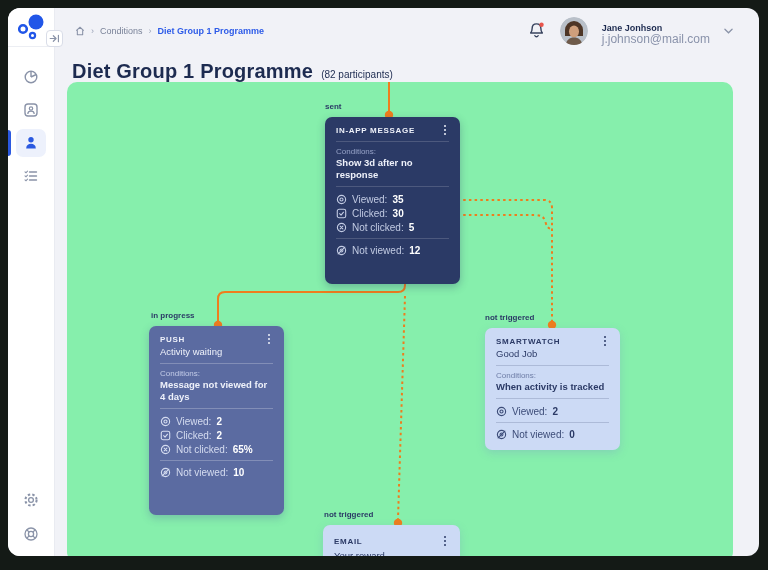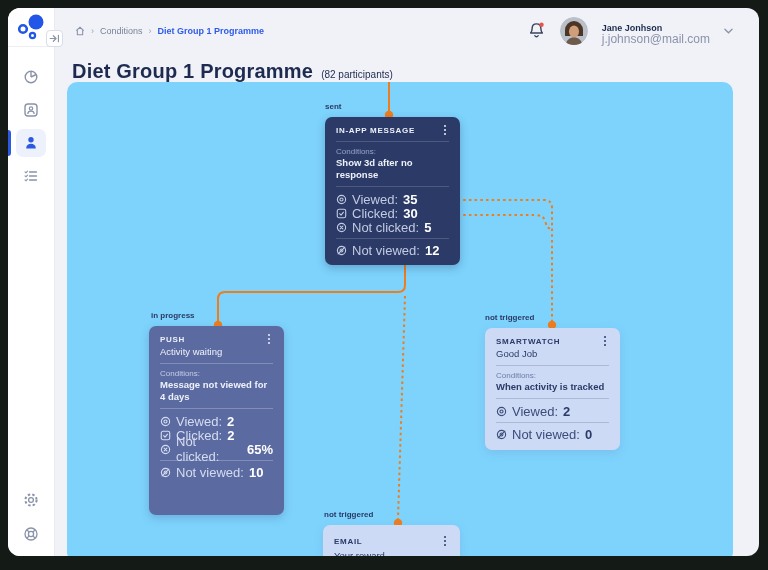--- a/index.html
+++ b/index.html
@@ -39,21 +39,21 @@
   .user-name { font-size:9px; font-weight:bold; color:#1d2b50;margin-top:8px; }
   .user-email { font-size:12px; color:#8a93ab; }
   .chev { color:#8a93a8; cursor:pointer; display:flex; }
 
   .title-row { padding-left:17px; margin-top:6px; display:flex; align-items:baseline; gap:8px; }
   .page-title { font-size:20px; font-weight:bold; color:#1d2b50; letter-spacing:.2px; }
   .page-sub { font-size:10px; color:#1d2b50; }
 
   
   .canvas { position:absolute; left:12px; top:74px; width:666px; height:480px;
-            background:#7dd3fc; border-radius:10px; overflow:hidden; }
+            background:#86efac; border-radius:10px; overflow:hidden; }
   .connectors { position:absolute; inset:0; }
 
   .status-label { position:absolute; font-size:8px; font-weight:600; color:#2b3a66; }
 
   
   .card { position:absolute; width:135px; border-radius:7px; padding:7px 11px; }
   .card.dark   { background:#2b3a66; color:#eef1fa; box-shadow:0 3px 8px rgba(35,52,100,.30); }
   .card.medium { background:#5b6ba1; color:#eef1fa; box-shadow:0 3px 8px rgba(70,90,150,.30); }
   .card.light  { background:#ccdaf5; color:#2b3a66; box-shadow:0 3px 8px rgba(120,145,200,.28); }
 
@@ -67,21 +67,21 @@
   .card.dark   .divider { background:rgba(255,255,255,.16); }
   .card.medium .divider { background:rgba(255,255,255,.24); }
   .card.light  .divider { background:rgba(43,58,102,.20); }
 
   .cond-label { font-size:8px; line-height:9px; }
   .card.dark .cond-label   { color:#97a3c8; }
   .card.medium .cond-label { color:#c3cce8; }
   .card.light .cond-label  { color:#6d7ca6; }
   .cond-value { font-size:9.5px; font-weight:bold; line-height:12px; margin-top:1px; }
 
-  .stat-row { height:14px; display:flex; align-items:center; gap:5px; font-size:13px; }
+  .stat-row { height:14px; display:flex; align-items:center; gap:5px; font-size:10px; }
   .stat-icon { width:11px; height:11px; flex:0 0 auto; }
   .card.dark .stat-row   { color:#c2cbe3; }
   .card.medium .stat-row { color:#d5dcf0; }
   .card.light .stat-row  { color:#3c4c78; }
   .stat-value { font-weight:bold; }
   .card.dark .stat-value, .card.medium .stat-value { color:#fff; }
   .card.light .stat-value { color:#2b3a66; }
 
   .hidden-defs { position:absolute; width:0; height:0; overflow:hidden; }
 </style>
@@ -238,21 +238,21 @@
         <circle cx="151" cy="243" r="4.2" fill="#ee7d1d"></circle>
         <circle cx="485" cy="243" r="4.2" fill="#ee7d1d"></circle>
         <circle cx="331" cy="441" r="4.2" fill="#ee7d1d"></circle>
       </svg>
 
       <div class="status-label" style="left:258px; top:20px;">sent</div>
       <div class="status-label" style="left:84px;  top:229px;text-align:right;">in progress</div>
       <div class="status-label" style="left:418px; top:231px;">not triggered</div>
       <div class="status-label" style="left:257px; top:428px;">not triggered</div>
 
-      <div class="card dark" style="left:258px; top:35px; height:148px;">
+      <div class="card dark" style="left:258px; top:35px; height:167px;">
         <div class="card-head">
           <span class="card-type">IN-APP MESSAGE</span>
           <span class="kebab">
               <i></i>
               <i></i>
               <i></i>
             </span>
         </div>
         <div class="divider"></div>
         <div class="cond-label">Conditions:</div>

